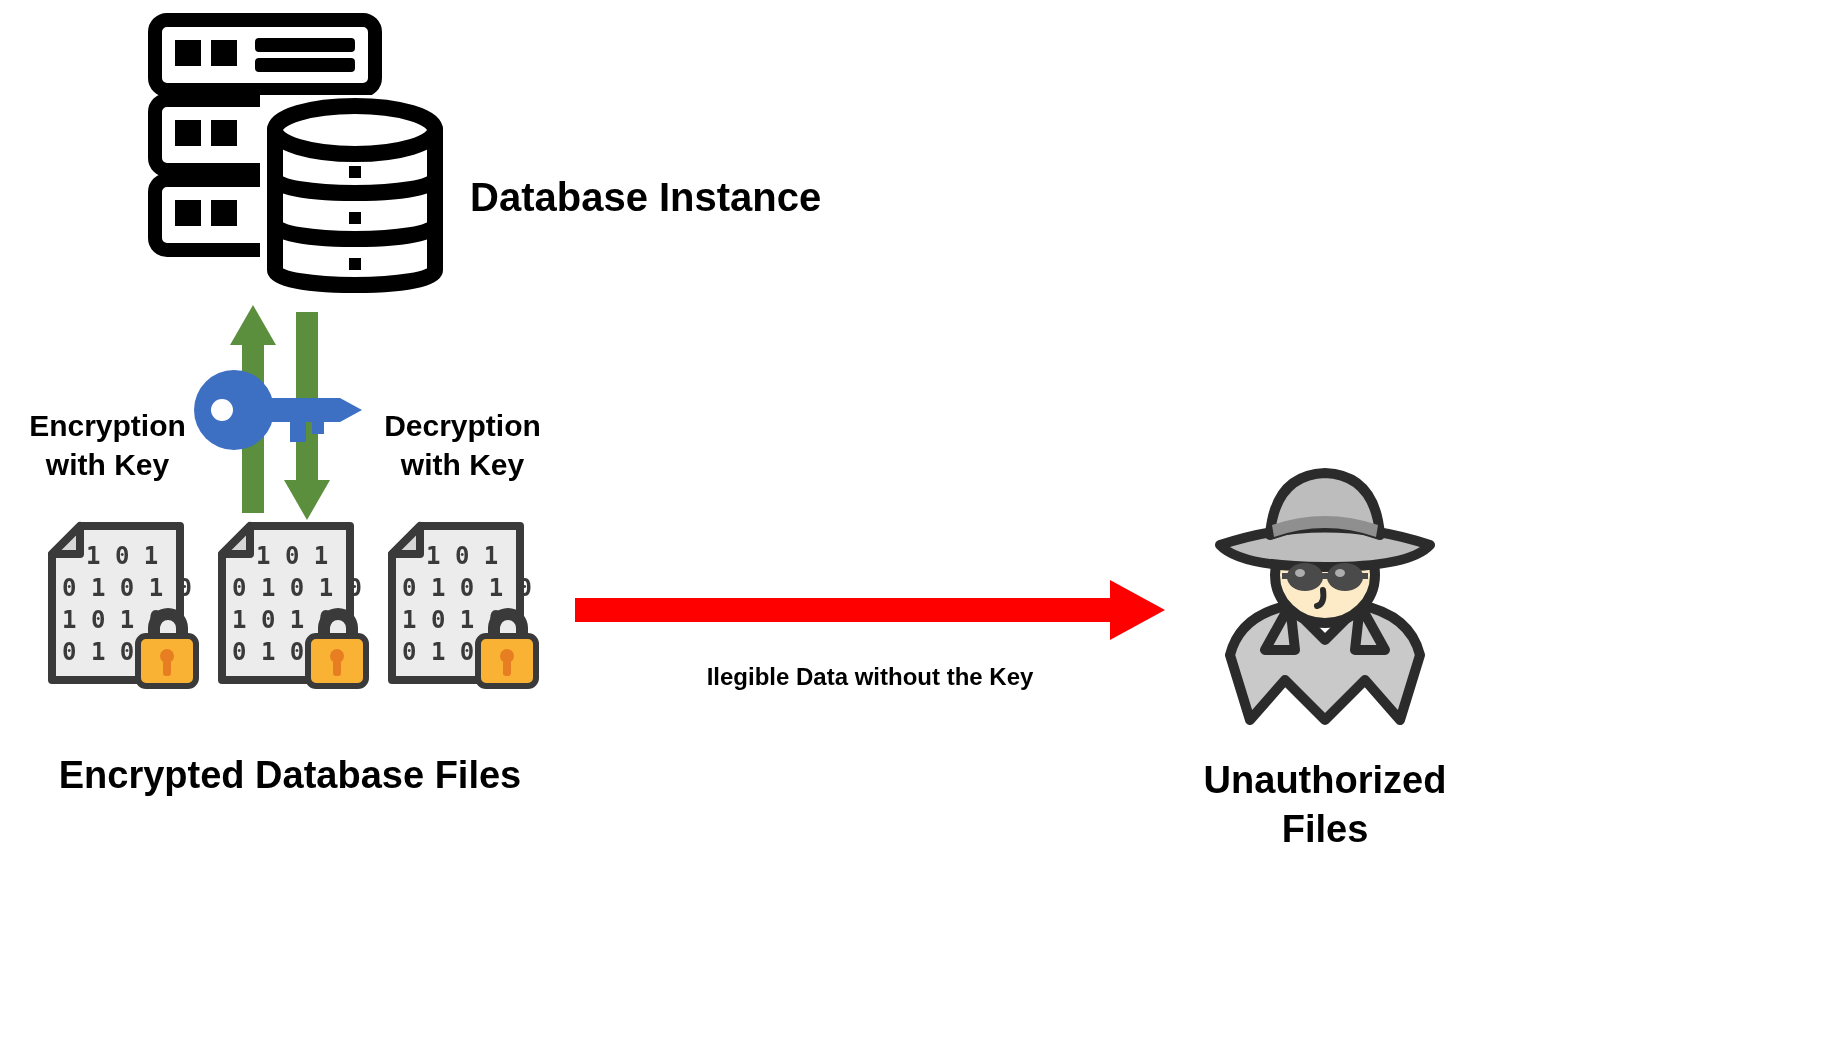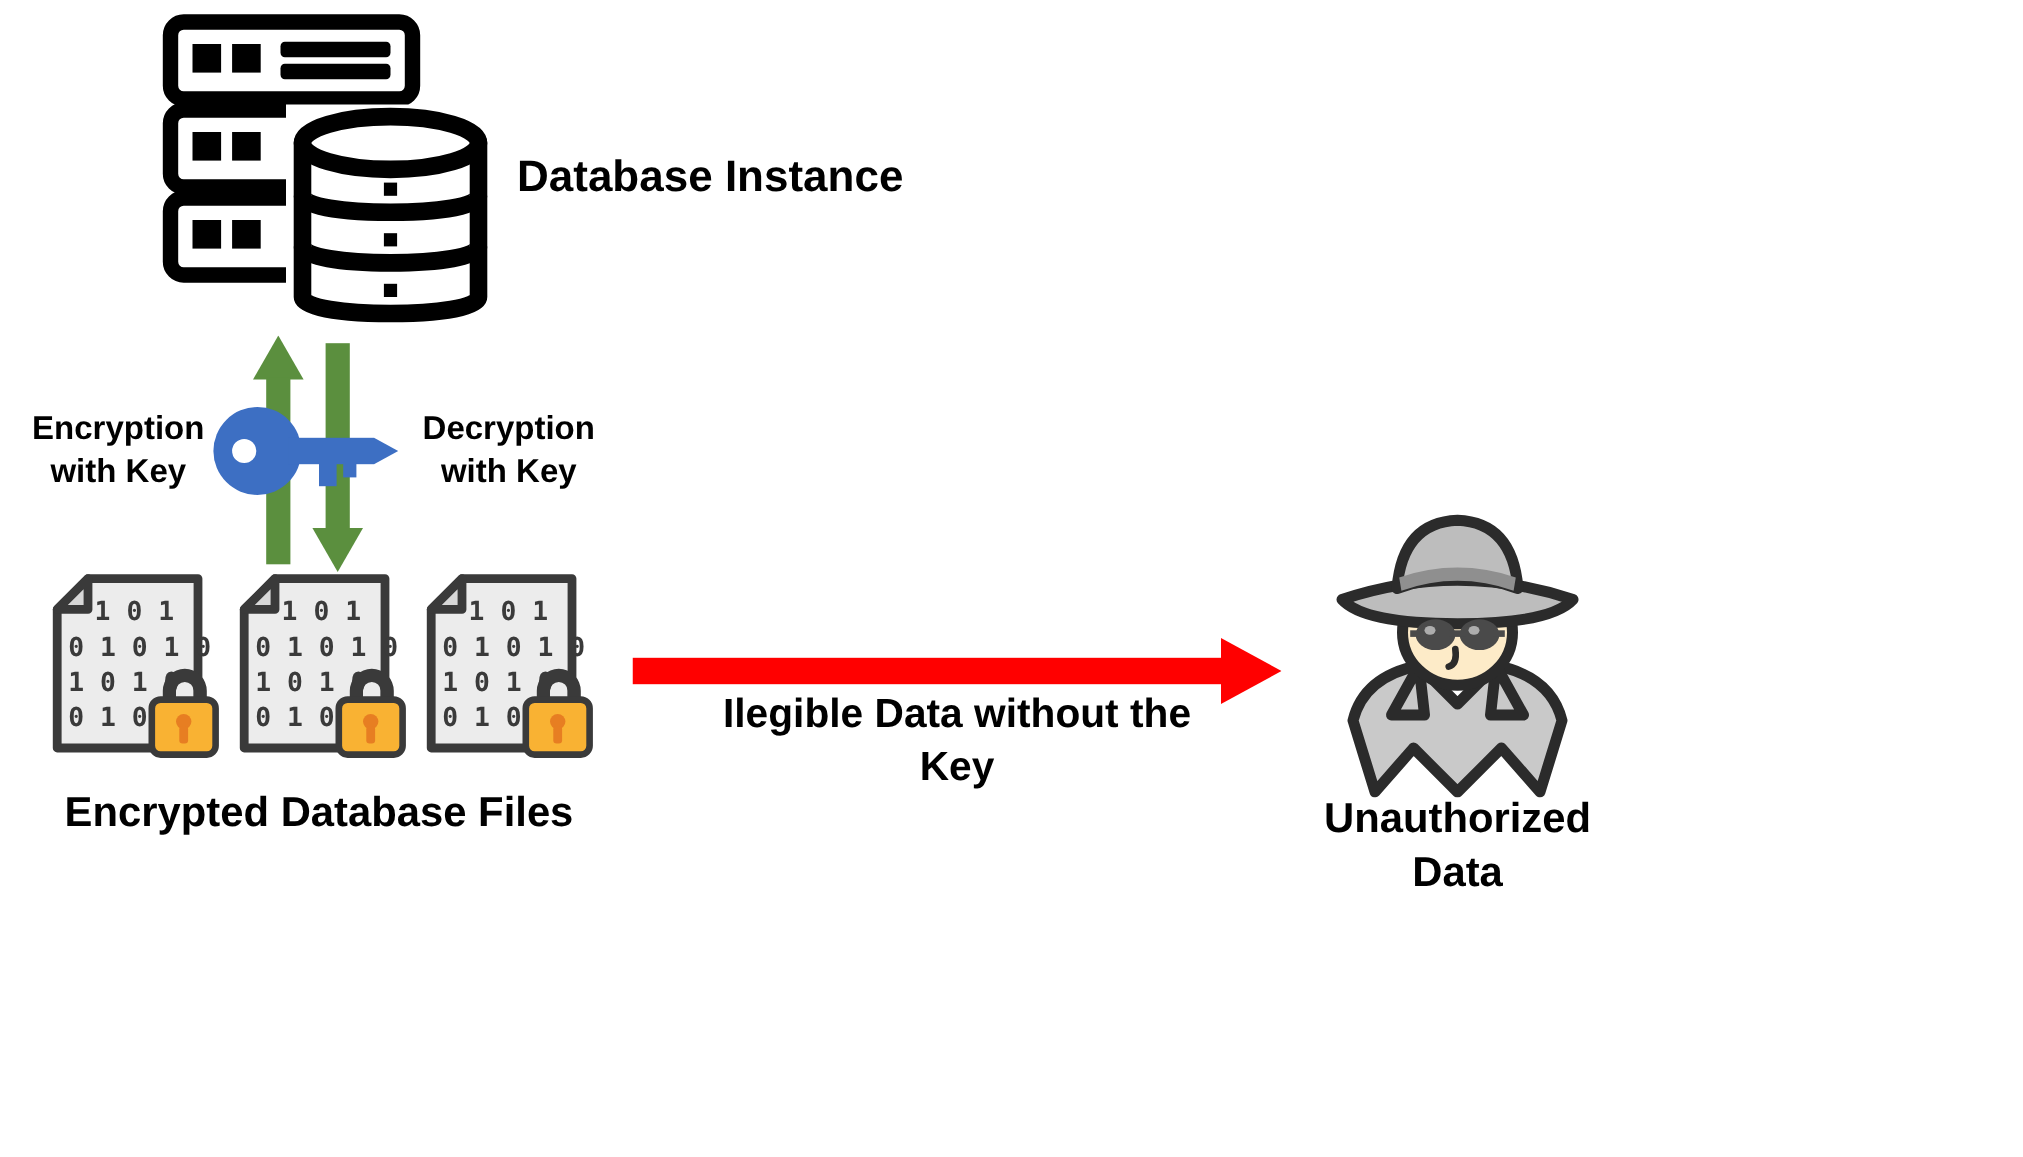--- a/index.html
+++ b/index.html
@@ -12,20 +12,21 @@
     color: #000;
     position: relative;
     overflow: hidden;
   }
   .label {
     position: absolute;
     font-weight: 700;
     text-align: center;
     line-height: 1.3;
     white-space: pre-line;
+    margin-top: 36px;
   }
   .icon-slot {
     position: absolute;
   }
   svg { display: block; }
 </style>
 </head>
 <body>
 
 <div class="icon-slot" style="left:145px; top:10px; width:310px; height:300px;">
@@ -169,21 +170,21 @@
 
 <div class="icon-slot" style="left:575px; top:580px; width:590px; height:60px;">
   <svg viewBox="0 0 590 60" width="590" height="60">
     <g fill="#ff0000">
       <rect x="0" y="18" width="540" height="24"></rect>
       <polygon points="535,0 590,30 535,60"></polygon>
     </g>
   </svg>
 </div>
 
-<div class="label" style="left:640px; top:625px; width:460px; font-size:37px;">Ilegible Data without the Key</div>
+<div class="label" style="left:640px; top:625px; width:460px; font-size:24px;">Ilegible Data without the Key</div>
 
 <div class="icon-slot" style="left:1200px; top:455px; width:250px; height:270px;">
   <svg viewBox="0 0 250 270" width="250" height="270">
     <g stroke="#2b2b2b" stroke-width="10" stroke-linejoin="round">
 
       <path d="M50 265
                L30 200
                Q40 160 90 150
                L125 185
                L160 150
@@ -222,13 +223,13 @@
     <g fill="#fff" opacity="0.55">
       <ellipse cx="100" cy="118" rx="5" ry="4"></ellipse>
       <ellipse cx="140" cy="118" rx="5" ry="4"></ellipse>
     </g>
 
     <path d="M123 135 q2 14 -6 16" fill="none" stroke="#2b2b2b" stroke-width="6" stroke-linecap="round"></path>
   </svg>
 </div>
 
 <div class="label" style="left:1170px; top:720px; width:310px; font-size:38px;">Unauthorized
-Data</div>
+Files</div>
 
 </body></html>

